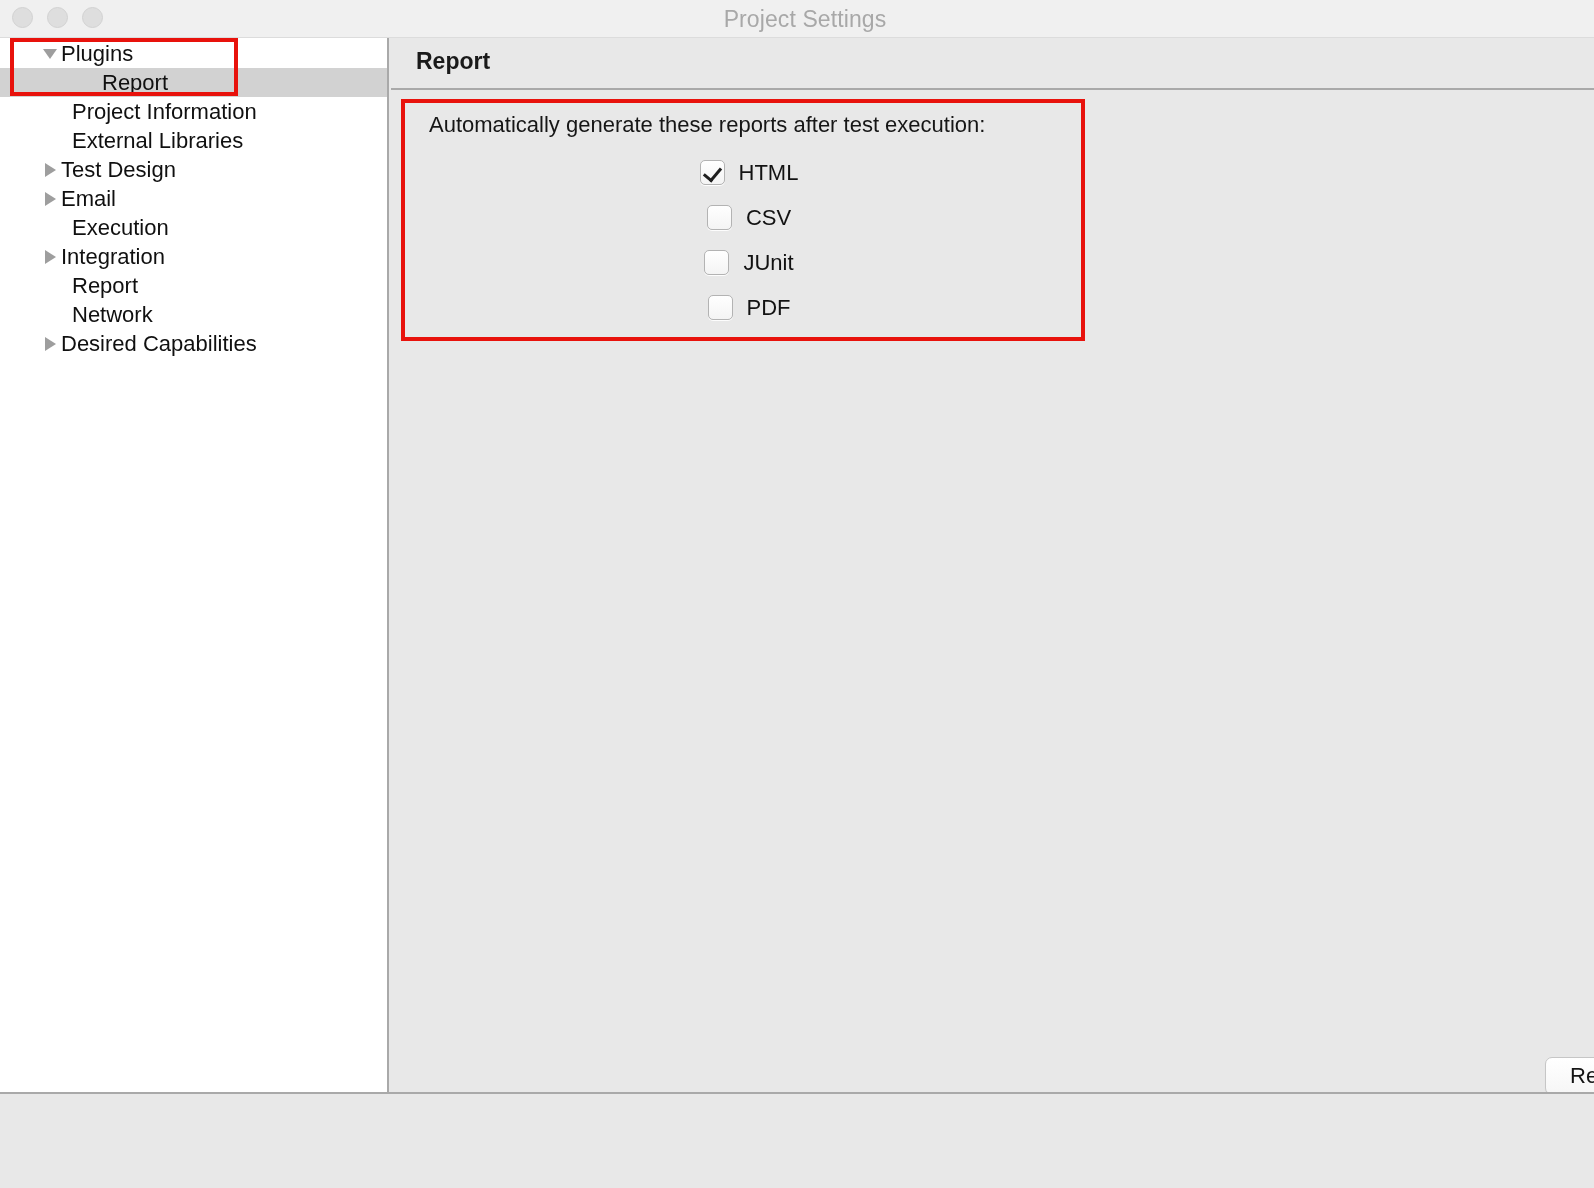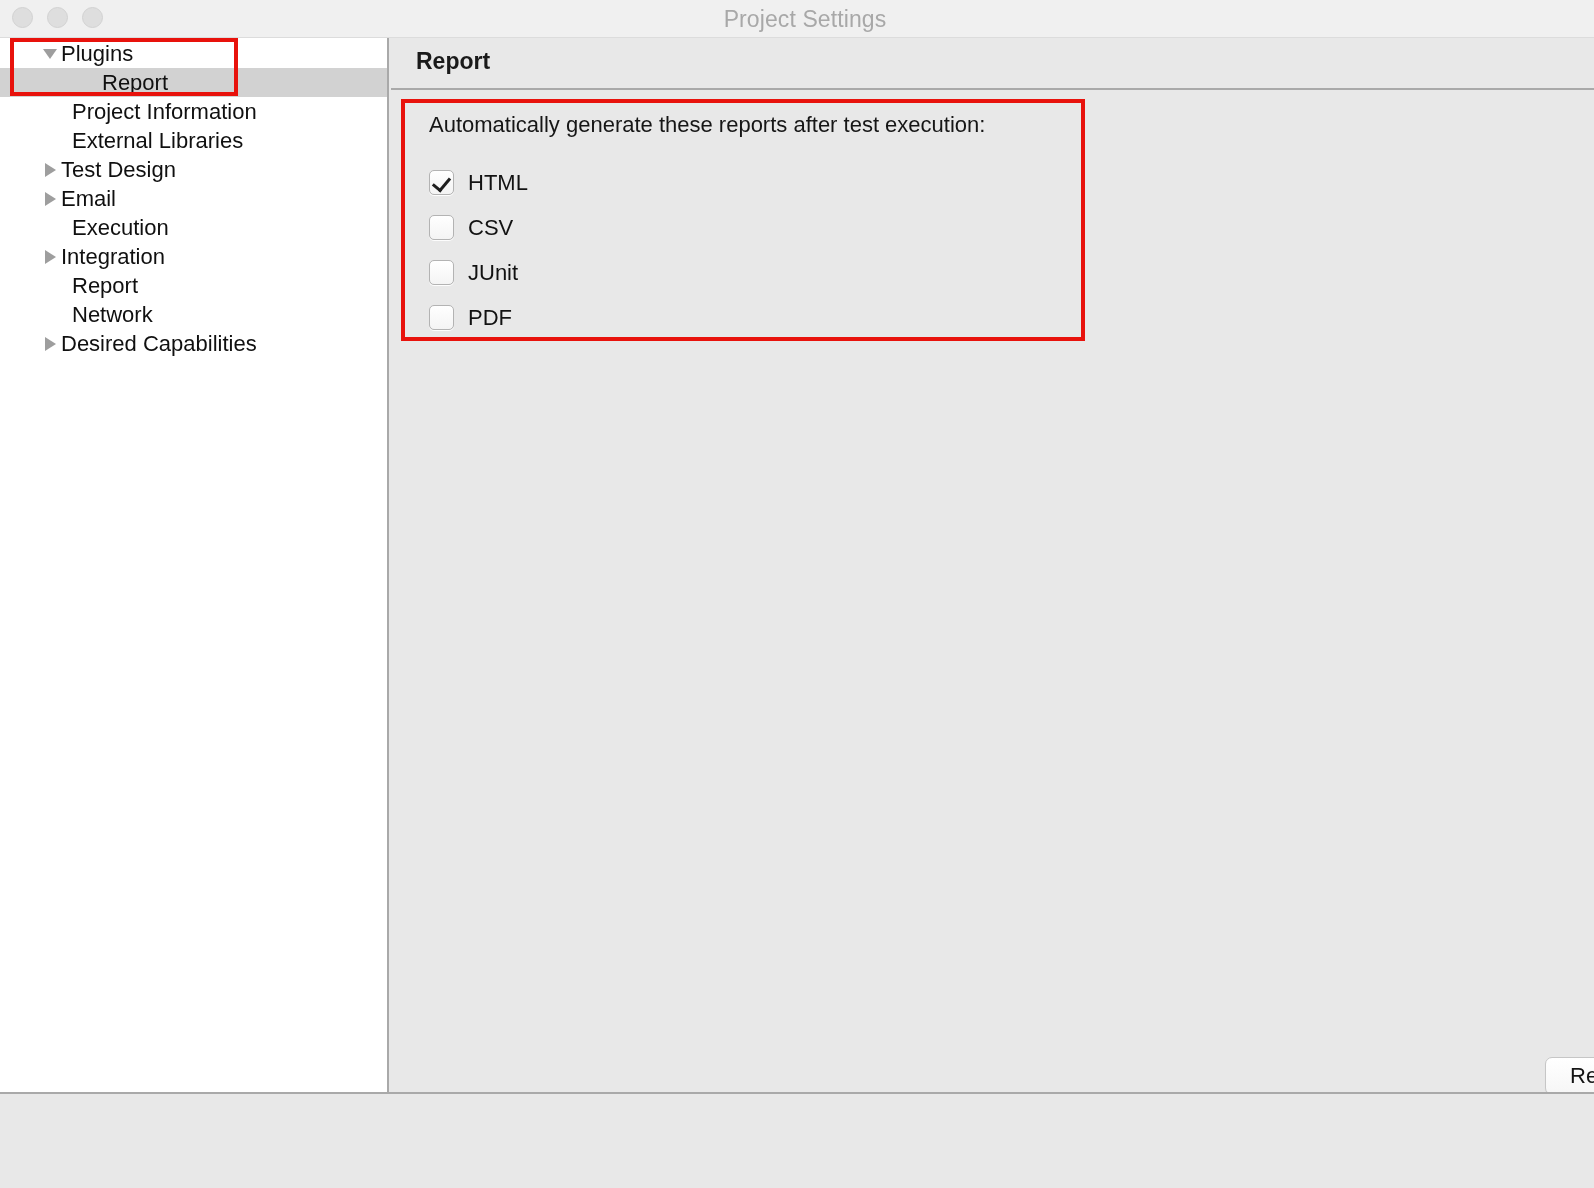--- a/index.html
+++ b/index.html
@@ -151,28 +151,29 @@
 
   
   .options {
     position: absolute;
     left: 38px; top: 74px;
     width: 640px;
   }
   .opt-caption {
     font-size: 22px;
     color: #161616;
-    margin-bottom: 28px;
+    margin-bottom: 18px;
     white-space: nowrap;
   }
   .check-row {
     display: flex;
     align-items: center;
     height: 33px;
     margin-bottom: 12px;
+    justify-content: center;
   }
   .cbox {
     width: 25px; height: 25px;
     border-radius: 5px;
     border: 1px solid #b3b3b3;
     background: linear-gradient(#ffffff, #f4f4f4);
     box-sizing: border-box;
     position: relative;
     box-shadow: 0 1px 0 rgba(255,255,255,0.9);
     flex: 0 0 auto;

